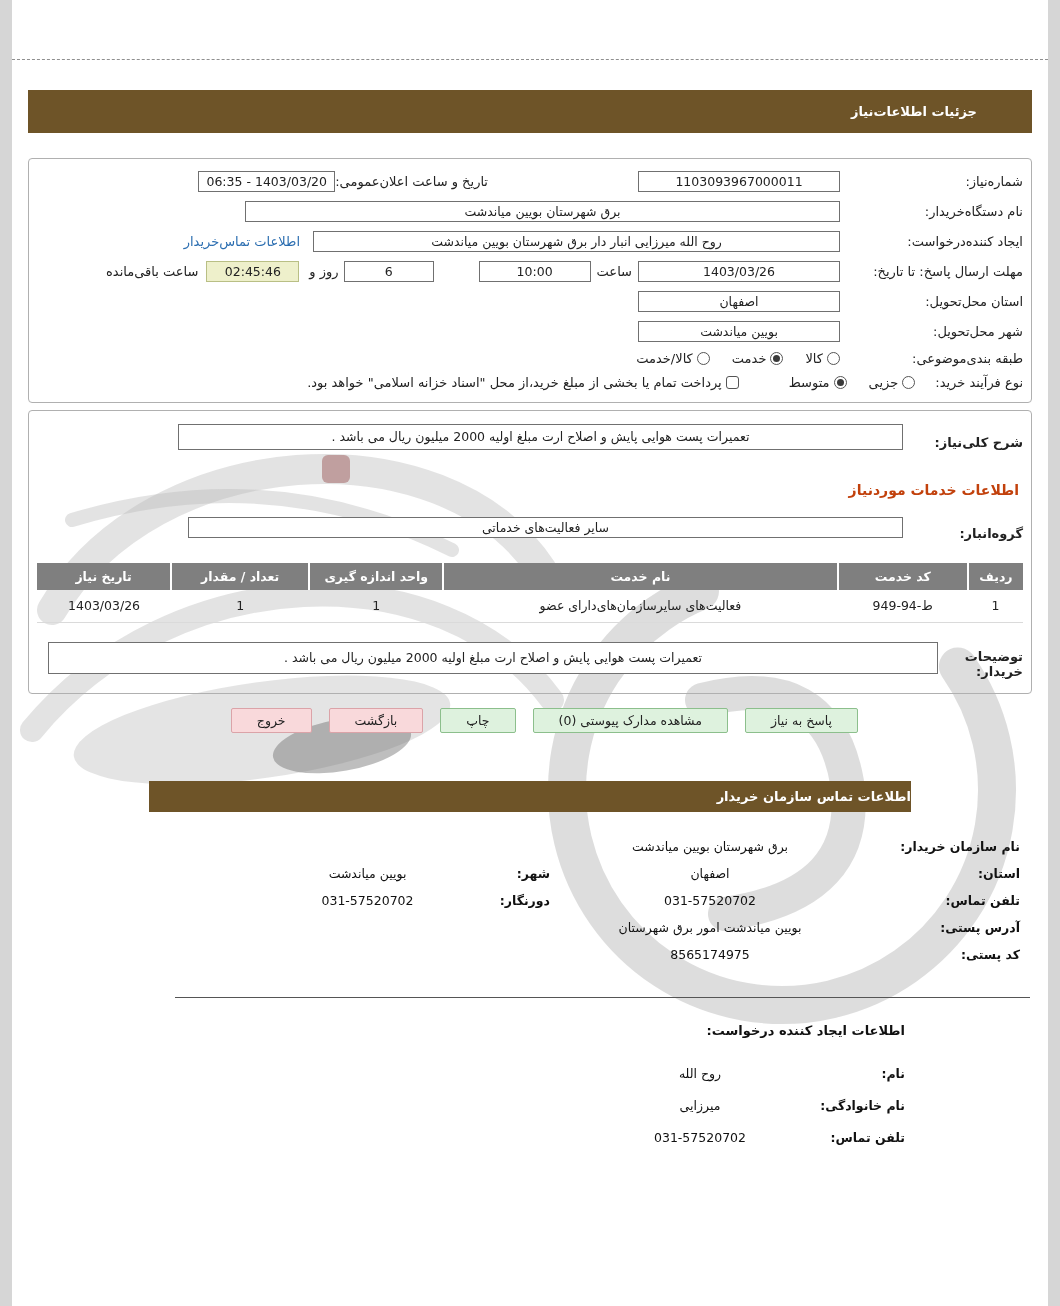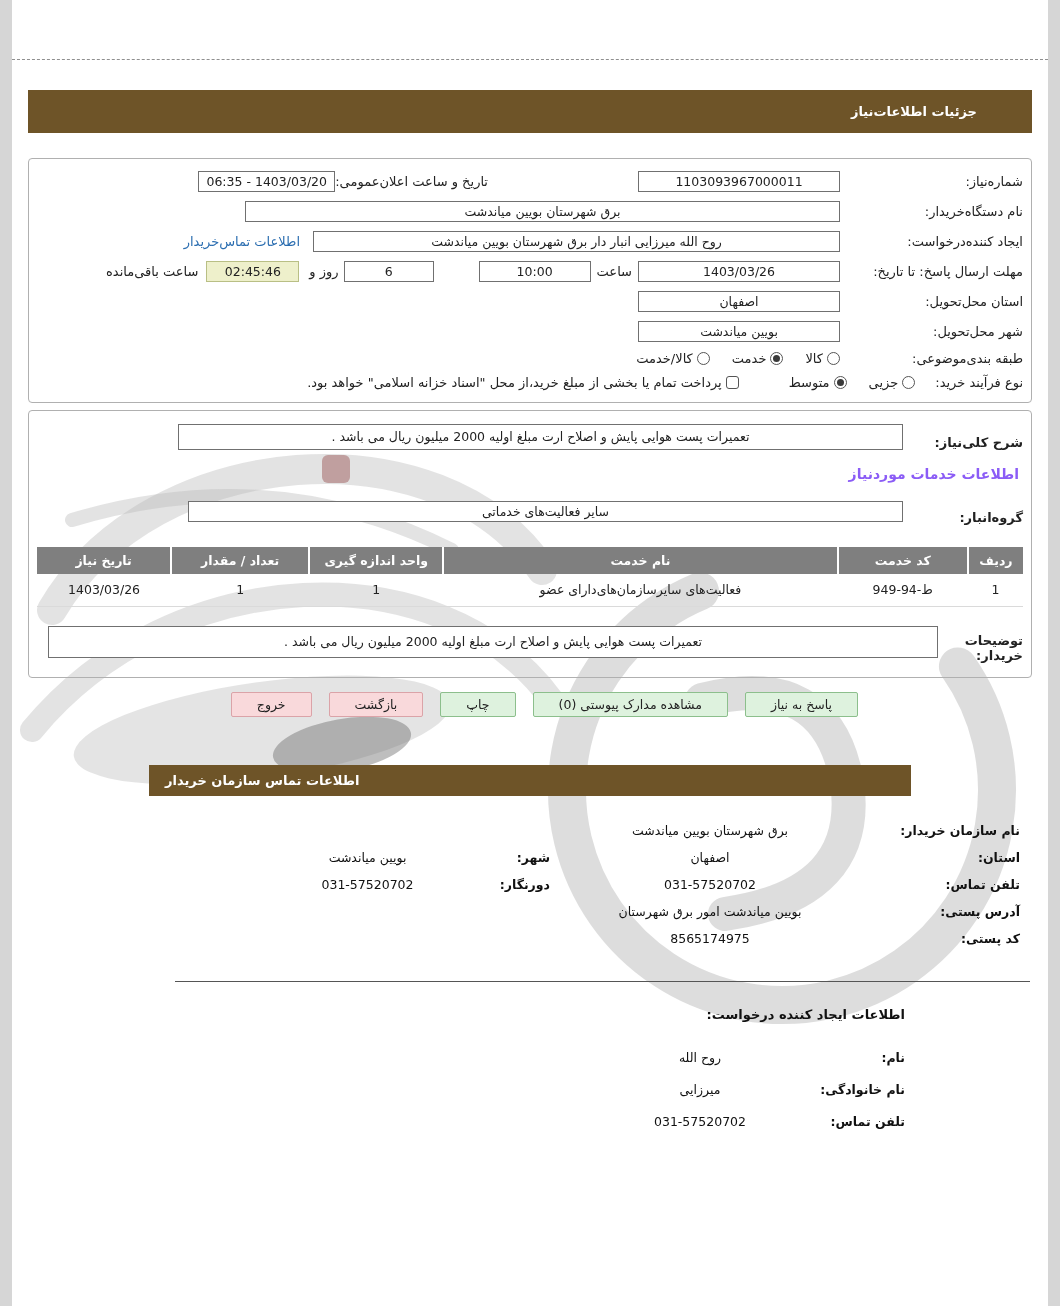--- a/index.html
+++ b/index.html
@@ -35,24 +35,23 @@
     font-weight:600;
   }
   .brown-bar2 {
     background:#6e5428;
     color:#fff;
     width:762px;
     height:31px;
     margin:48px auto 0;
     display:flex;
     align-items:center;
-    justify-content:flex-end;
+    justify-content:flex-start;
     font-size:13px;
     font-weight:bold;
-    padding-left:16px;
   }
 
   .box {
     border:1px solid #b0b0b0;
     border-radius:4px;
     margin:25px 16px 0;
     padding:12px 8px 10px;
     background:transparent;
   }
   .box.section2 { margin-top:7px; padding-bottom:14px; }
@@ -98,21 +97,21 @@
   .checkbox {
     width:13px; height:13px;
     border:1px solid #555;
     border-radius:3px;
     display:inline-block;
     background:#fff;
     flex-shrink:0;
   }
   .opt-label { margin:0 4px 0 22px; font-size:13px; }
 
-  .sec-header { font-size:14px; margin-top:16px; padding-right:4px; color:#8b5cf6; }
+  .sec-header { font-size:14px; margin-top:32px; padding-right:4px; color:#c2410c; }
 
   table.services { border-collapse:collapse; width:100%; margin-top:22px; }
   table.services th {
     background:#7f7f7f;
     color:#fff;
     font-size:12.5px;
     font-weight:bold;
     height:27px;
     border-left:2px solid #fff;
     text-align:center;

